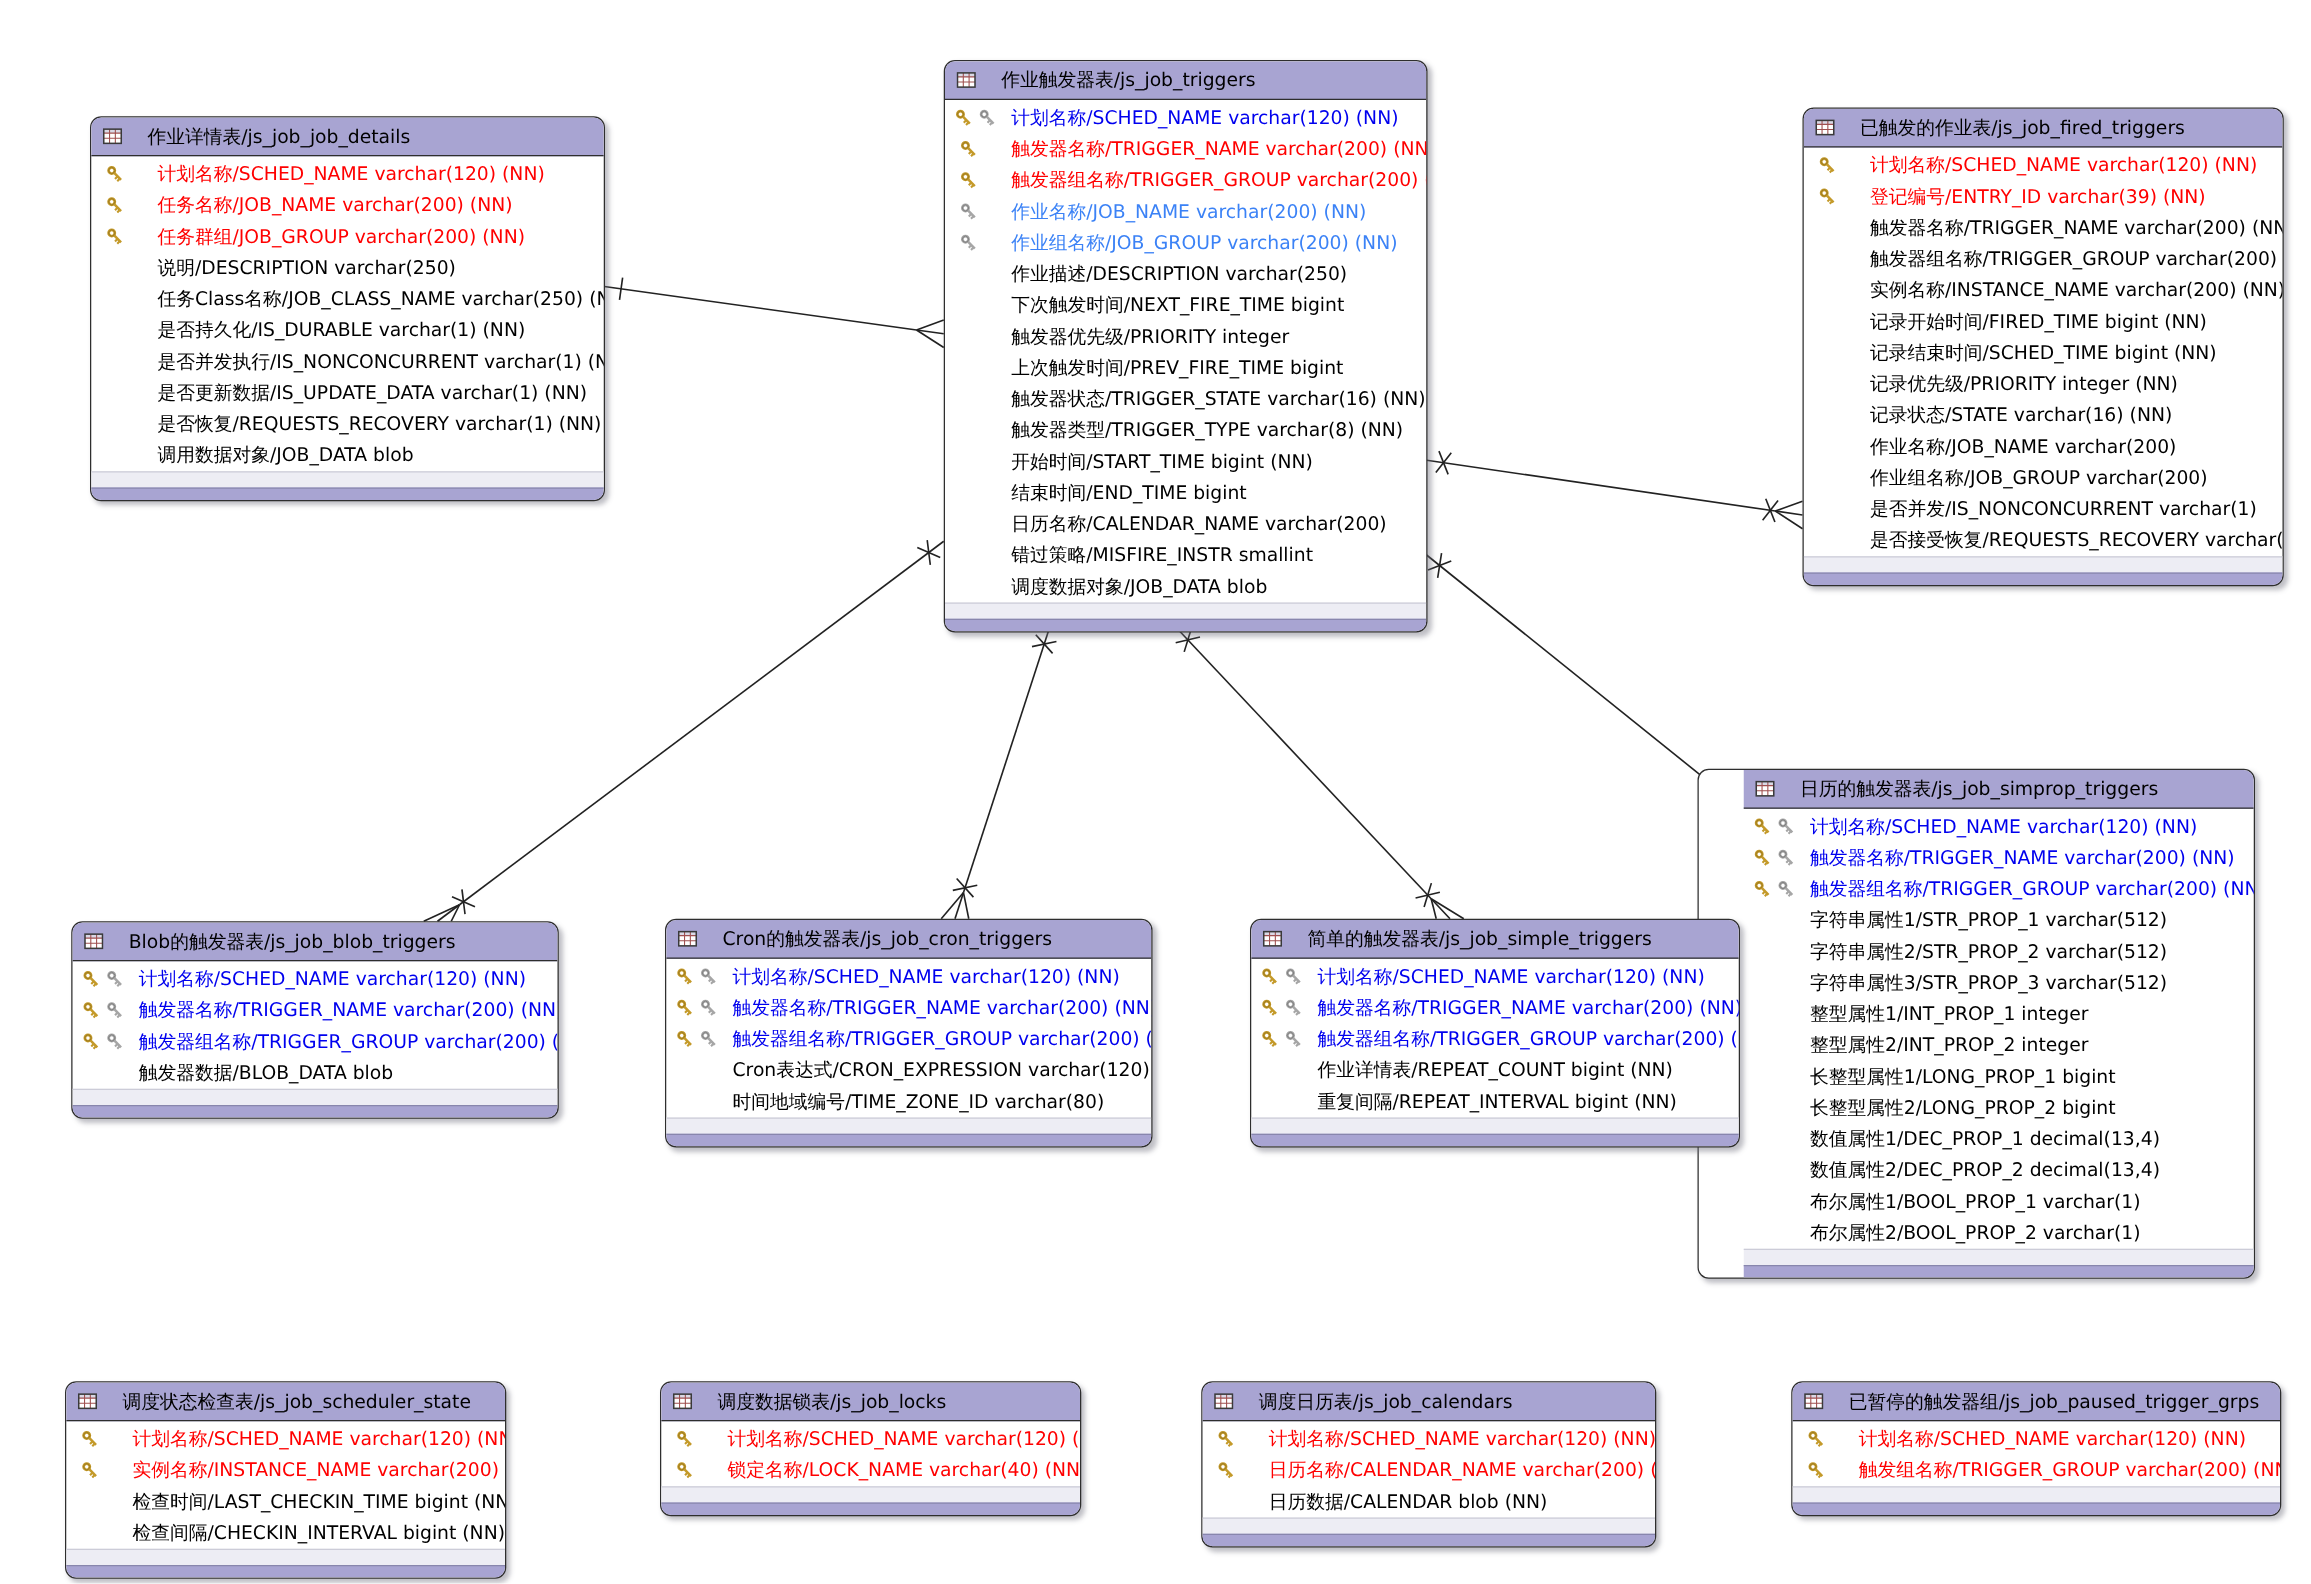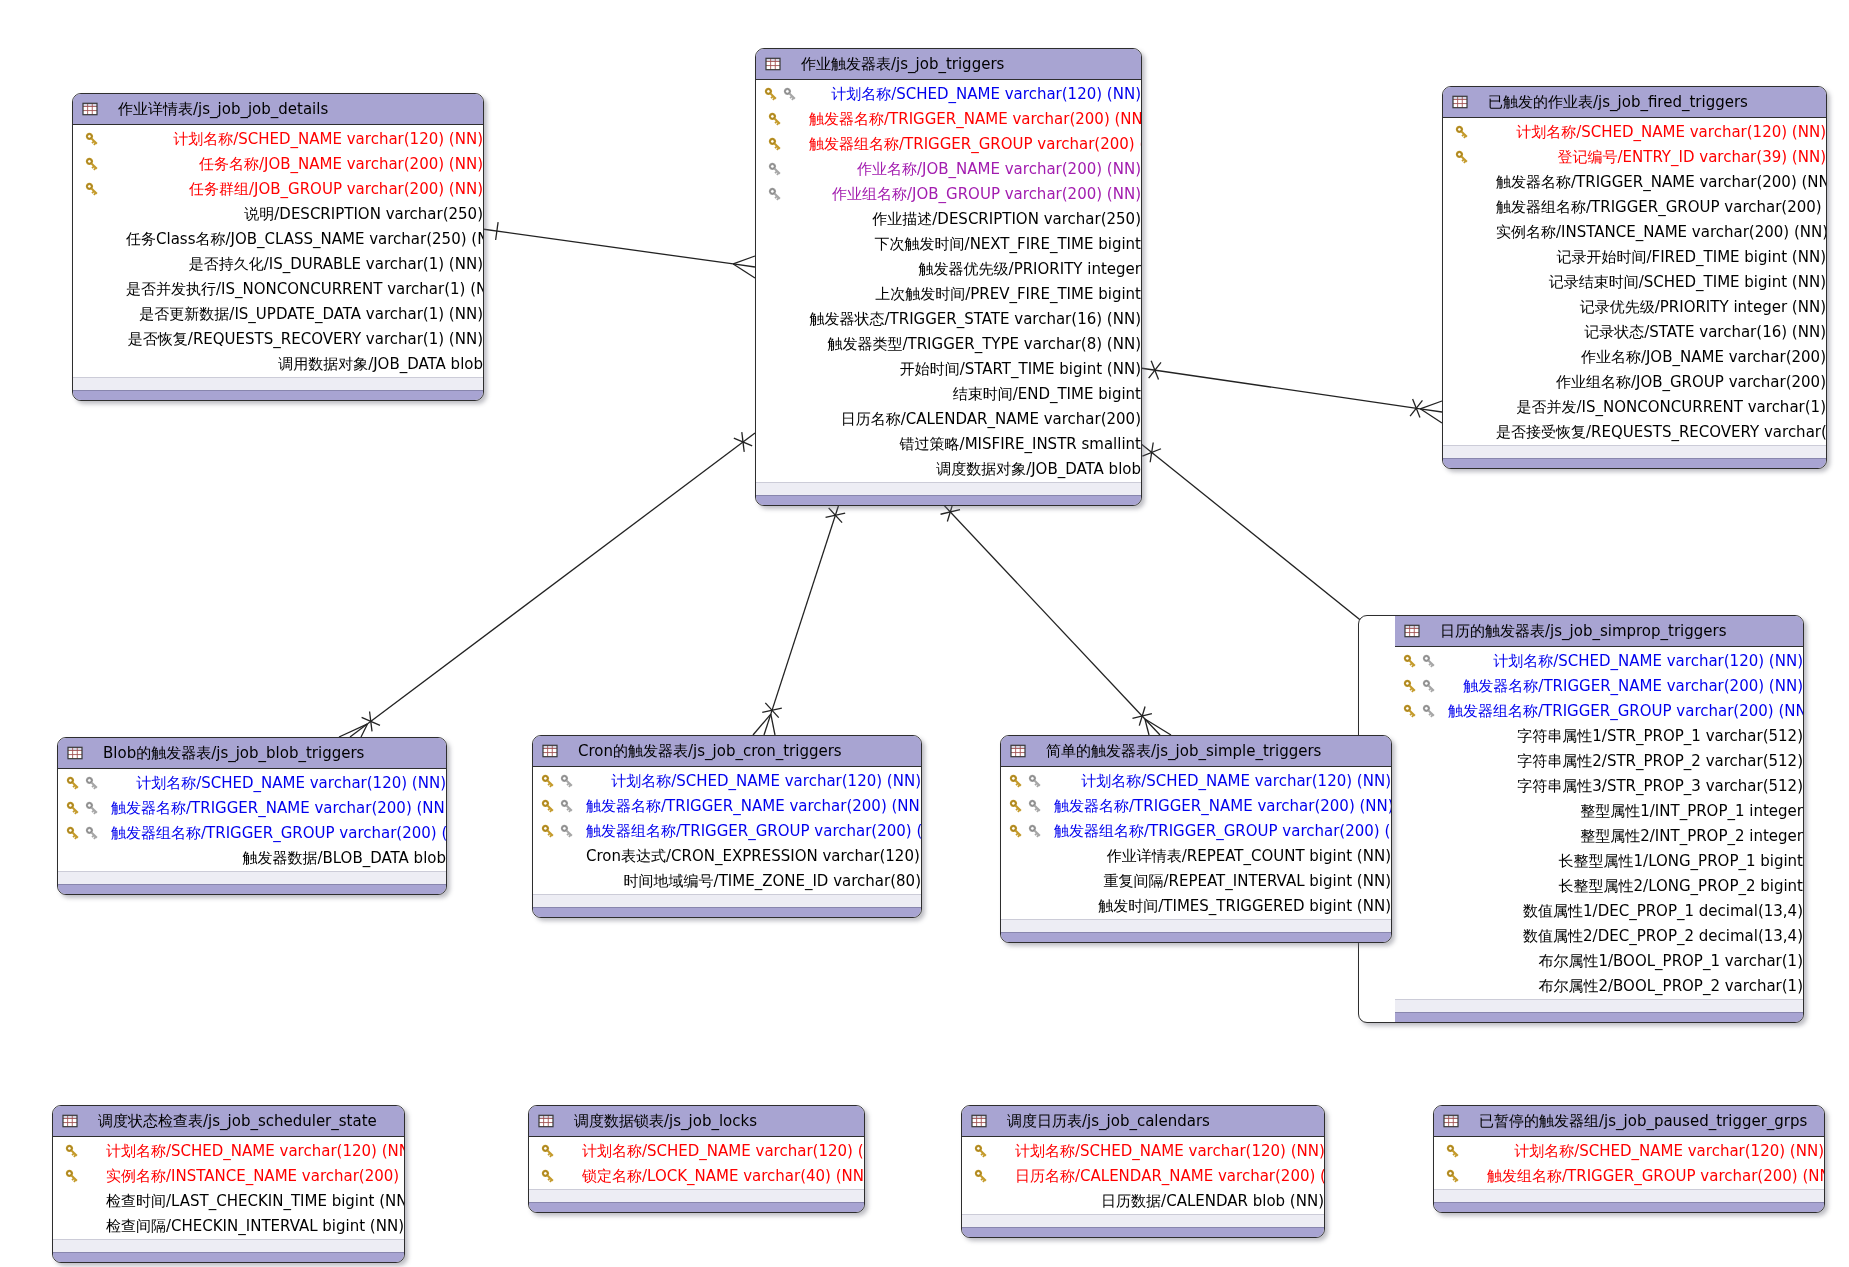--- a/index.html
+++ b/index.html
@@ -11,25 +11,25 @@
   #rel-svg line{stroke:#222222;stroke-width:1.3;fill:none;}
   .entity{
     position:absolute;background:#ffffff;border:1.6px solid #2e2e2e;border-radius:9px;
     box-shadow:3px 3px 4px rgba(110,110,125,.45);overflow:hidden;z-index:2;
   }
   .entity-header{
     height:30px;background:#a8a4d2;border-bottom:1.6px solid #2e2e2e;
     display:flex;align-items:center;padding-left:9px;gap:20px;
     font-size:15px;color:#000;white-space:nowrap;
   }
-  .entity-body{padding-top:2px;text-align:right;}
+  .entity-body{padding-top:2px;}
   .row{position:relative;height:25px;line-height:25px;padding-left:53px;font-size:15px;white-space:nowrap;}
   .key{position:absolute;top:4px;width:17px;height:17px;}
   .k0of2{left:7px}.k1of2{left:26px}.k0of1{left:11px}
-  .c-pk{color:#ff0000}.c-pkfk{color:#0000ee}.c-fk{color:#a21caf}.c-plain{color:#000000}
+  .c-pk{color:#ff0000}.c-pkfk{color:#0000ee}.c-fk{color:#3b82f6}.c-plain{color:#000000}
   .entity-footer{height:12px;background:#ededf4;border-top:1px solid #ccccd8;}
   .entity-bottombar{height:9px;background:#a8a4d2;border-top:1px solid #8886ad;}
   .tbl-icon{width:16px;height:14px;flex:0 0 auto;}
 </style>
 </head>
 <body>
 
 <div class="canvas" id="canvas">
   <svg id="rel-svg" xmlns="http://www.w3.org/2000/svg">
       <g>
@@ -497,21 +497,20 @@
             </svg><svg class="key k1of2" viewBox="0 0 20 20">
               <g transform="rotate(45 10 10)" fill="none" stroke="#a6a6a6">
                 <circle cx="4.8" cy="10" r="2.9" stroke-width="2.6"></circle>
                 <path d="M7.8 10 H17.2" stroke-width="2.4"></path>
                 <path d="M12.6 10 v3.4 M15.6 10 v3.4" stroke-width="2"></path>
                 <circle cx="4.8" cy="10" r="2.9" stroke="#6f6f6f" stroke-width="0.6"></circle>
               </g>
             </svg><span class="c-pkfk">触发器组名称/TRIGGER_GROUP varchar(200) (NN)</span></div>
           <div class="row"><span class="c-plain">作业详情表/REPEAT_COUNT bigint (NN)</span></div>
           <div class="row"><span class="c-plain">重复间隔/REPEAT_INTERVAL bigint (NN)</span></div>
-          <div class="row"><span class="c-plain">触发时间/TIMES_TRIGGERED bigint (NN)</span></div>
         </div>
         <div class="entity-footer"></div>
         <div class="entity-bottombar"></div>
       </div>
       <div class="entity" style="left: 52px; top: 1105px; width: 351px;">
         <div class="entity-header">
           <svg class="tbl-icon" viewBox="0 0 18 16">
             <rect x="1" y="1.5" width="16" height="13" fill="#ffffff" stroke="none"></rect>
             <rect x="1" y="1.5" width="16" height="3.6" fill="#d9d9e6" stroke="none"></rect>
             <path d="M1 5.1 H17 M1 9.8 H17 M6.3 1.5 V14.5 M11.6 1.5 V14.5" stroke="#a05050" stroke-width="1" fill="none"></path>

